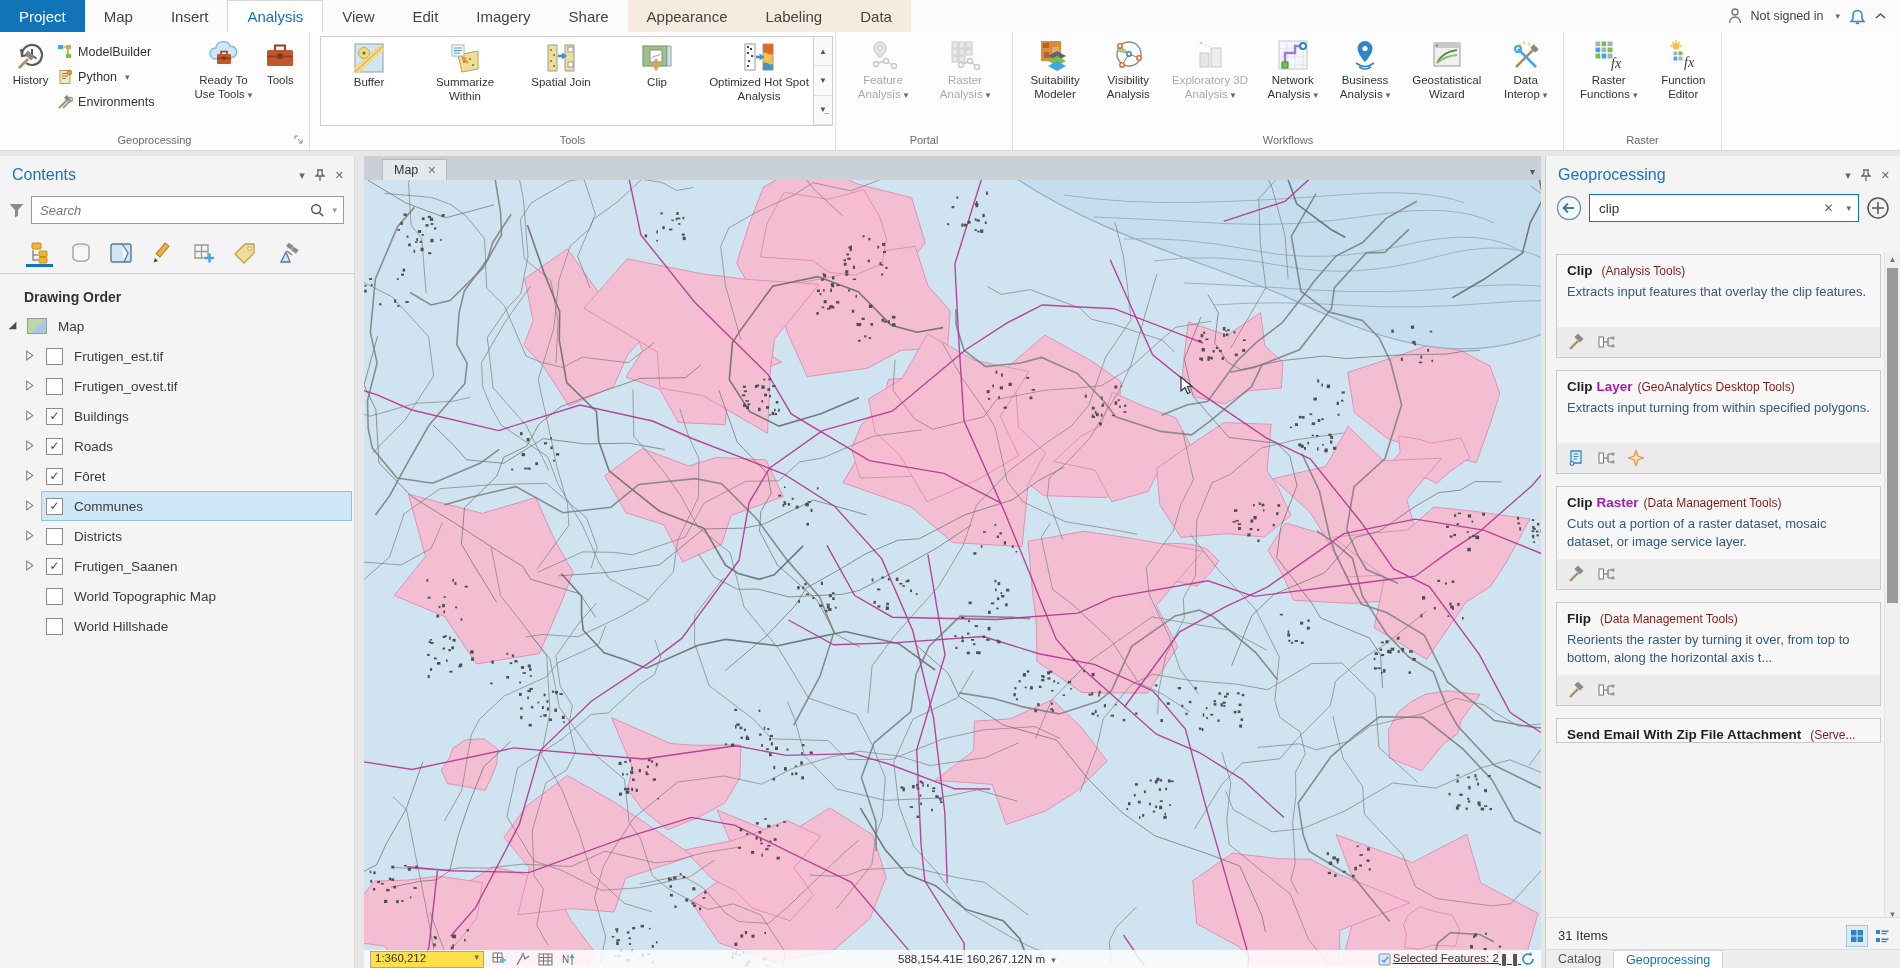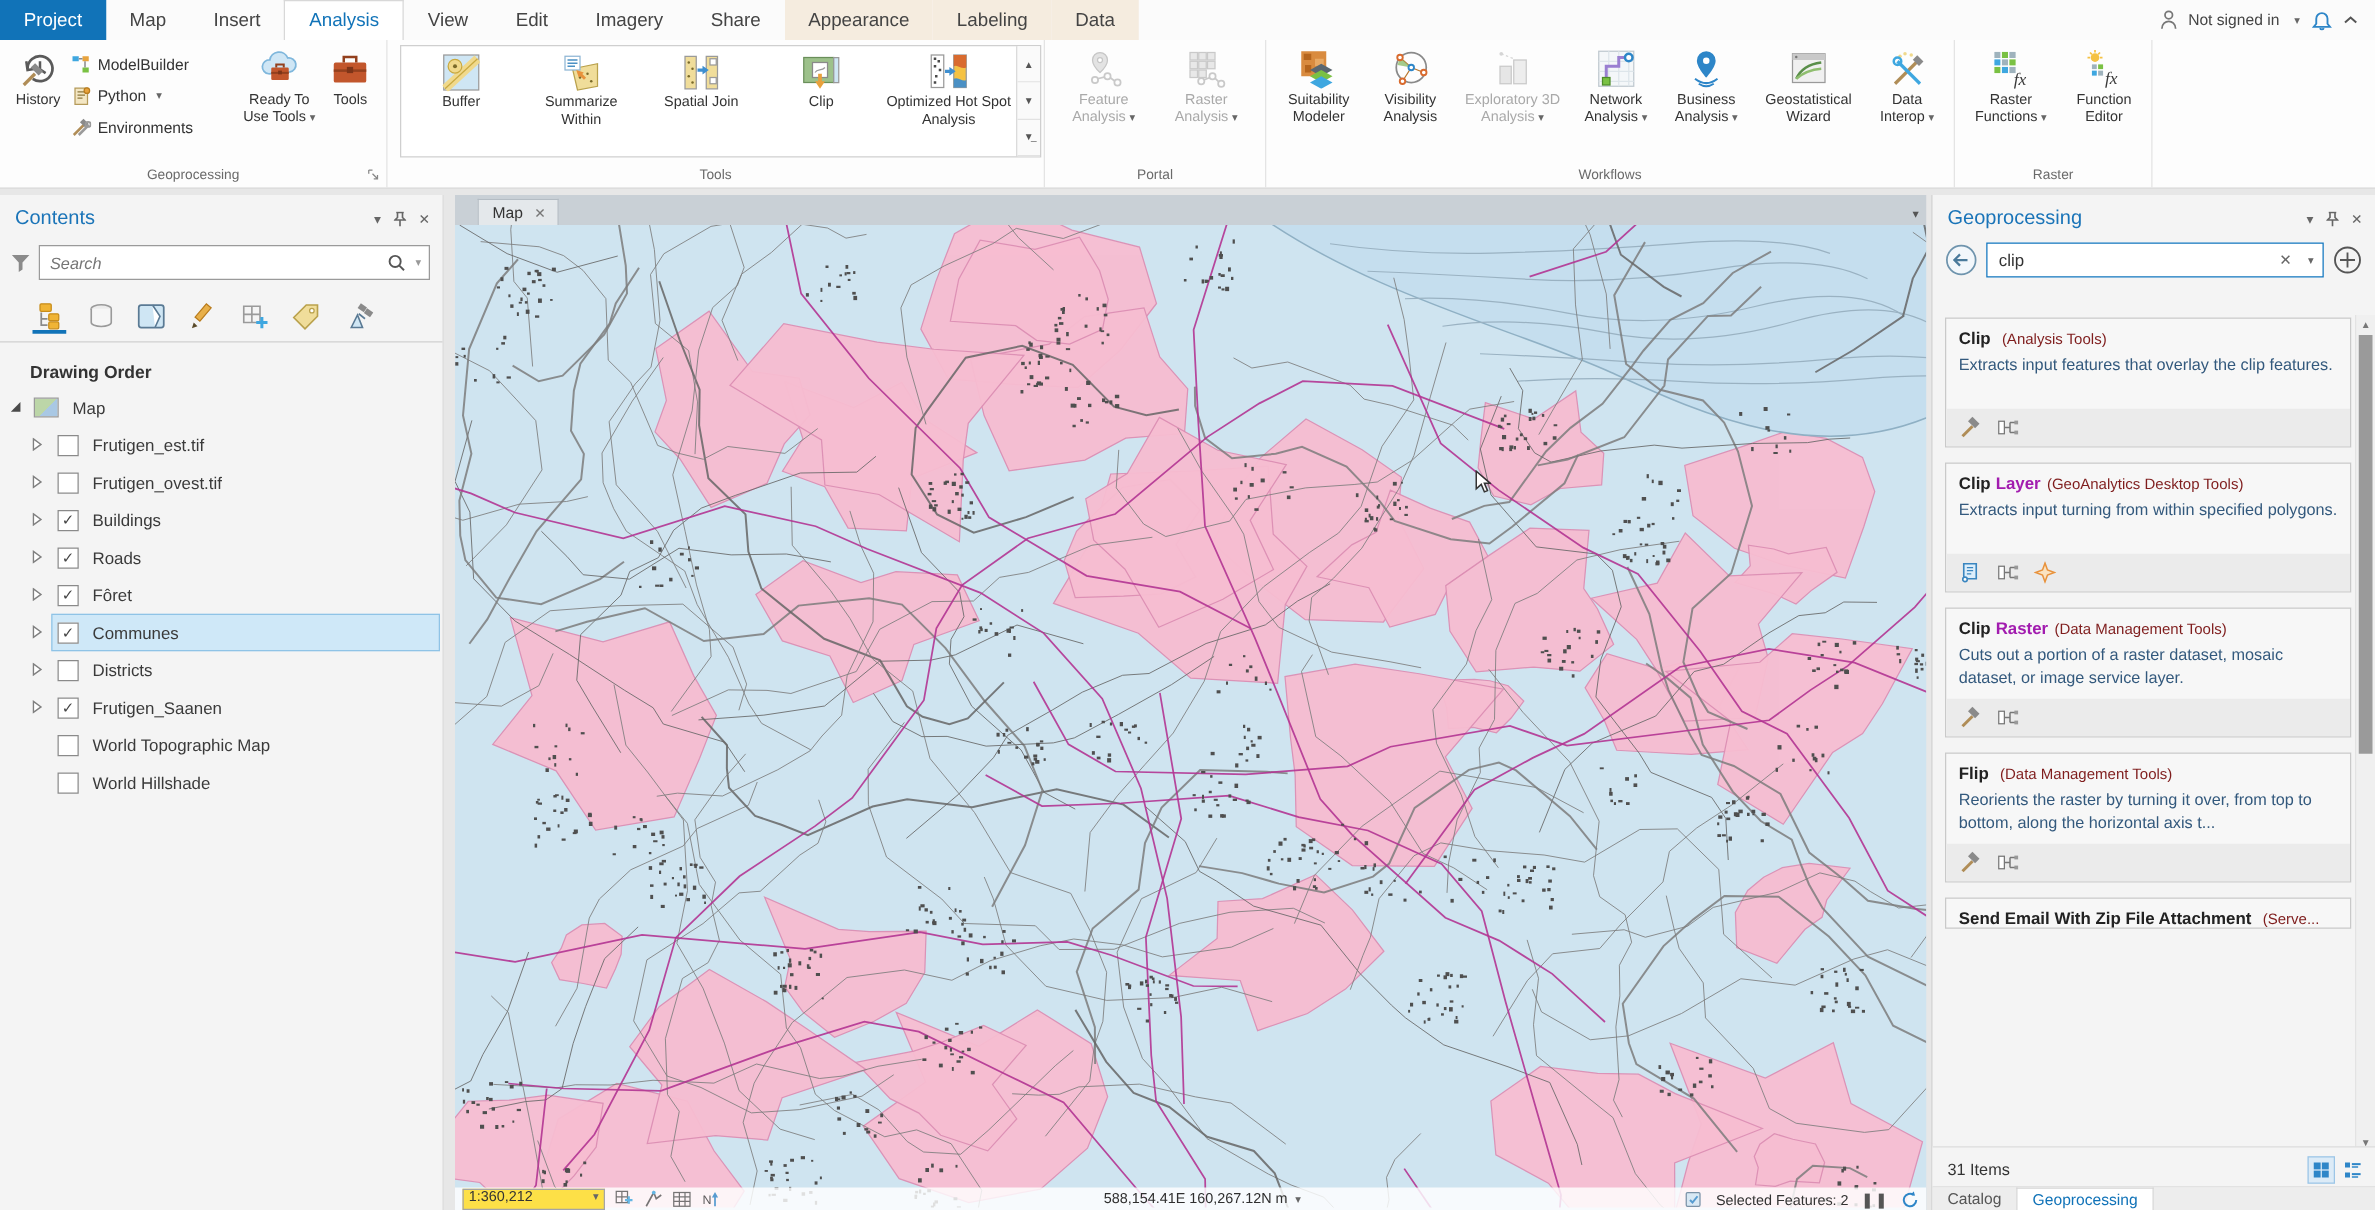--- a/index.html
+++ b/index.html
@@ -73,21 +73,21 @@
   .map-tab .x{color:#777;font-size:11px;}
   .map-tabs .caret{margin-left:auto;margin-right:6px;color:#555;font-size:10px;padding-bottom:3px;}
   .map-canvas{position:relative;flex:1;background:#cfe4f0;overflow:hidden;}
   .map-canvas svg.terrain{position:absolute;inset:0;}
   .cursor{position:absolute;left:816px;top:196px;}
   .map-status{position:absolute;left:0;right:0;bottom:0;height:18px;background:rgba(255,255,255,.82);display:flex;align-items:center;font-size:11.5px;color:#333;padding:0 6px;gap:8px;}
   .scalebox{width:104px;height:15px;background:#fde047;border:1px solid #a5a5a5;display:flex;align-items:flex-start;padding:0 4px;font-size:11.5px;}
   .scalebox .dd{margin-left:auto;}
   .sico{width:15px;height:15px;opacity:.8;}
   .coords{flex:1;text-align:center;color:#2f2f2f;}
-  .mstat-right{display:flex;align-items:flex-end;gap:10px;}
+  .mstat-right{display:flex;align-items:flex-start;gap:0;text-decoration:underline;}
   .pause{font-weight:bold;color:#555;letter-spacing:1px;font-size:12px;}
   .sync{color:#2e86c8;font-size:13px;}
   
   #gp{left:1545px;right:0;border-left:1px solid #cfcfcf;}
   .gp-search{display:flex;align-items:center;gap:7px;padding:4px 10px 8px 10px;}
   .gp-input{flex:1;display:flex;align-items:center;border:1.5px solid #0f74bd;background:#fff;height:26px;padding:0 7px;}
   .gp-input input{flex:1;border:none;outline:none;font-size:13.5px;color:#333;background:transparent;font-family:inherit;}
   .gp-input .clr{color:#666;font-size:12px;margin-right:10px;}
   .results{position:absolute;top:96px;left:0;right:15px;bottom:46px;overflow:hidden;padding-top:2px;}
   .card{margin:0 4px 12px 10px;border:1px solid #c9c9c9;background:#f7f7f7;padding:8px 10px 0 10px;}

